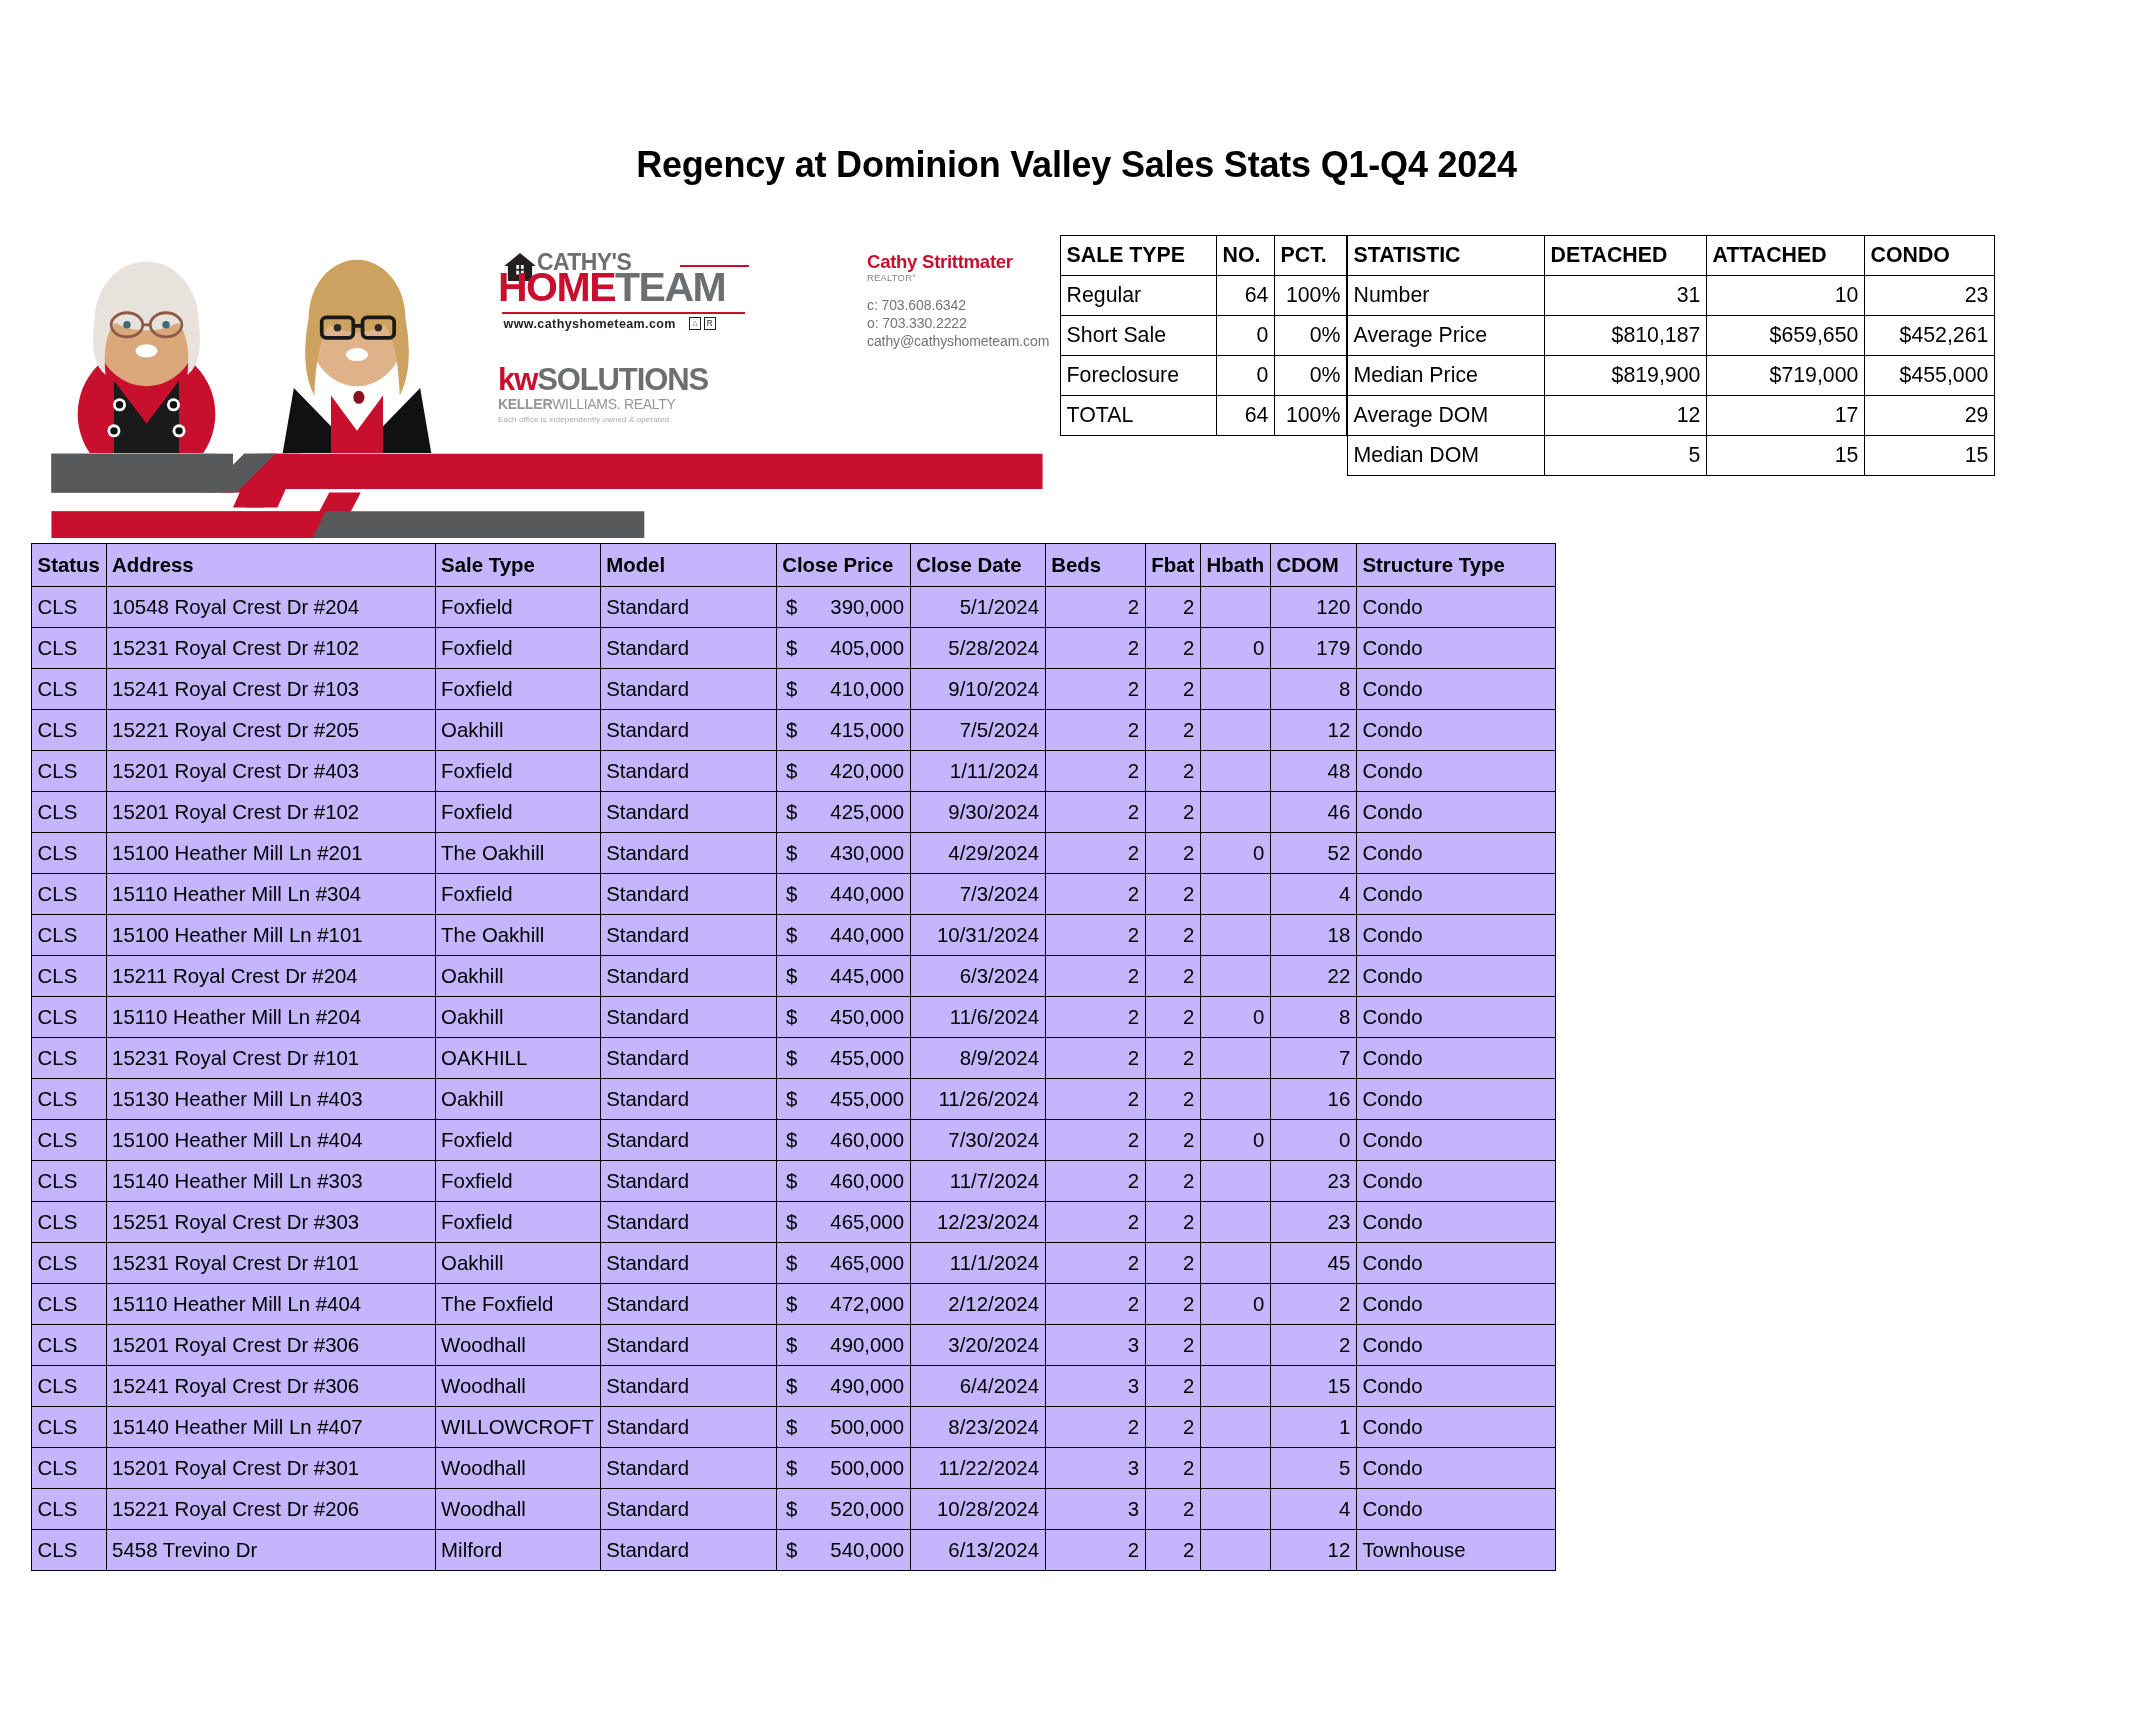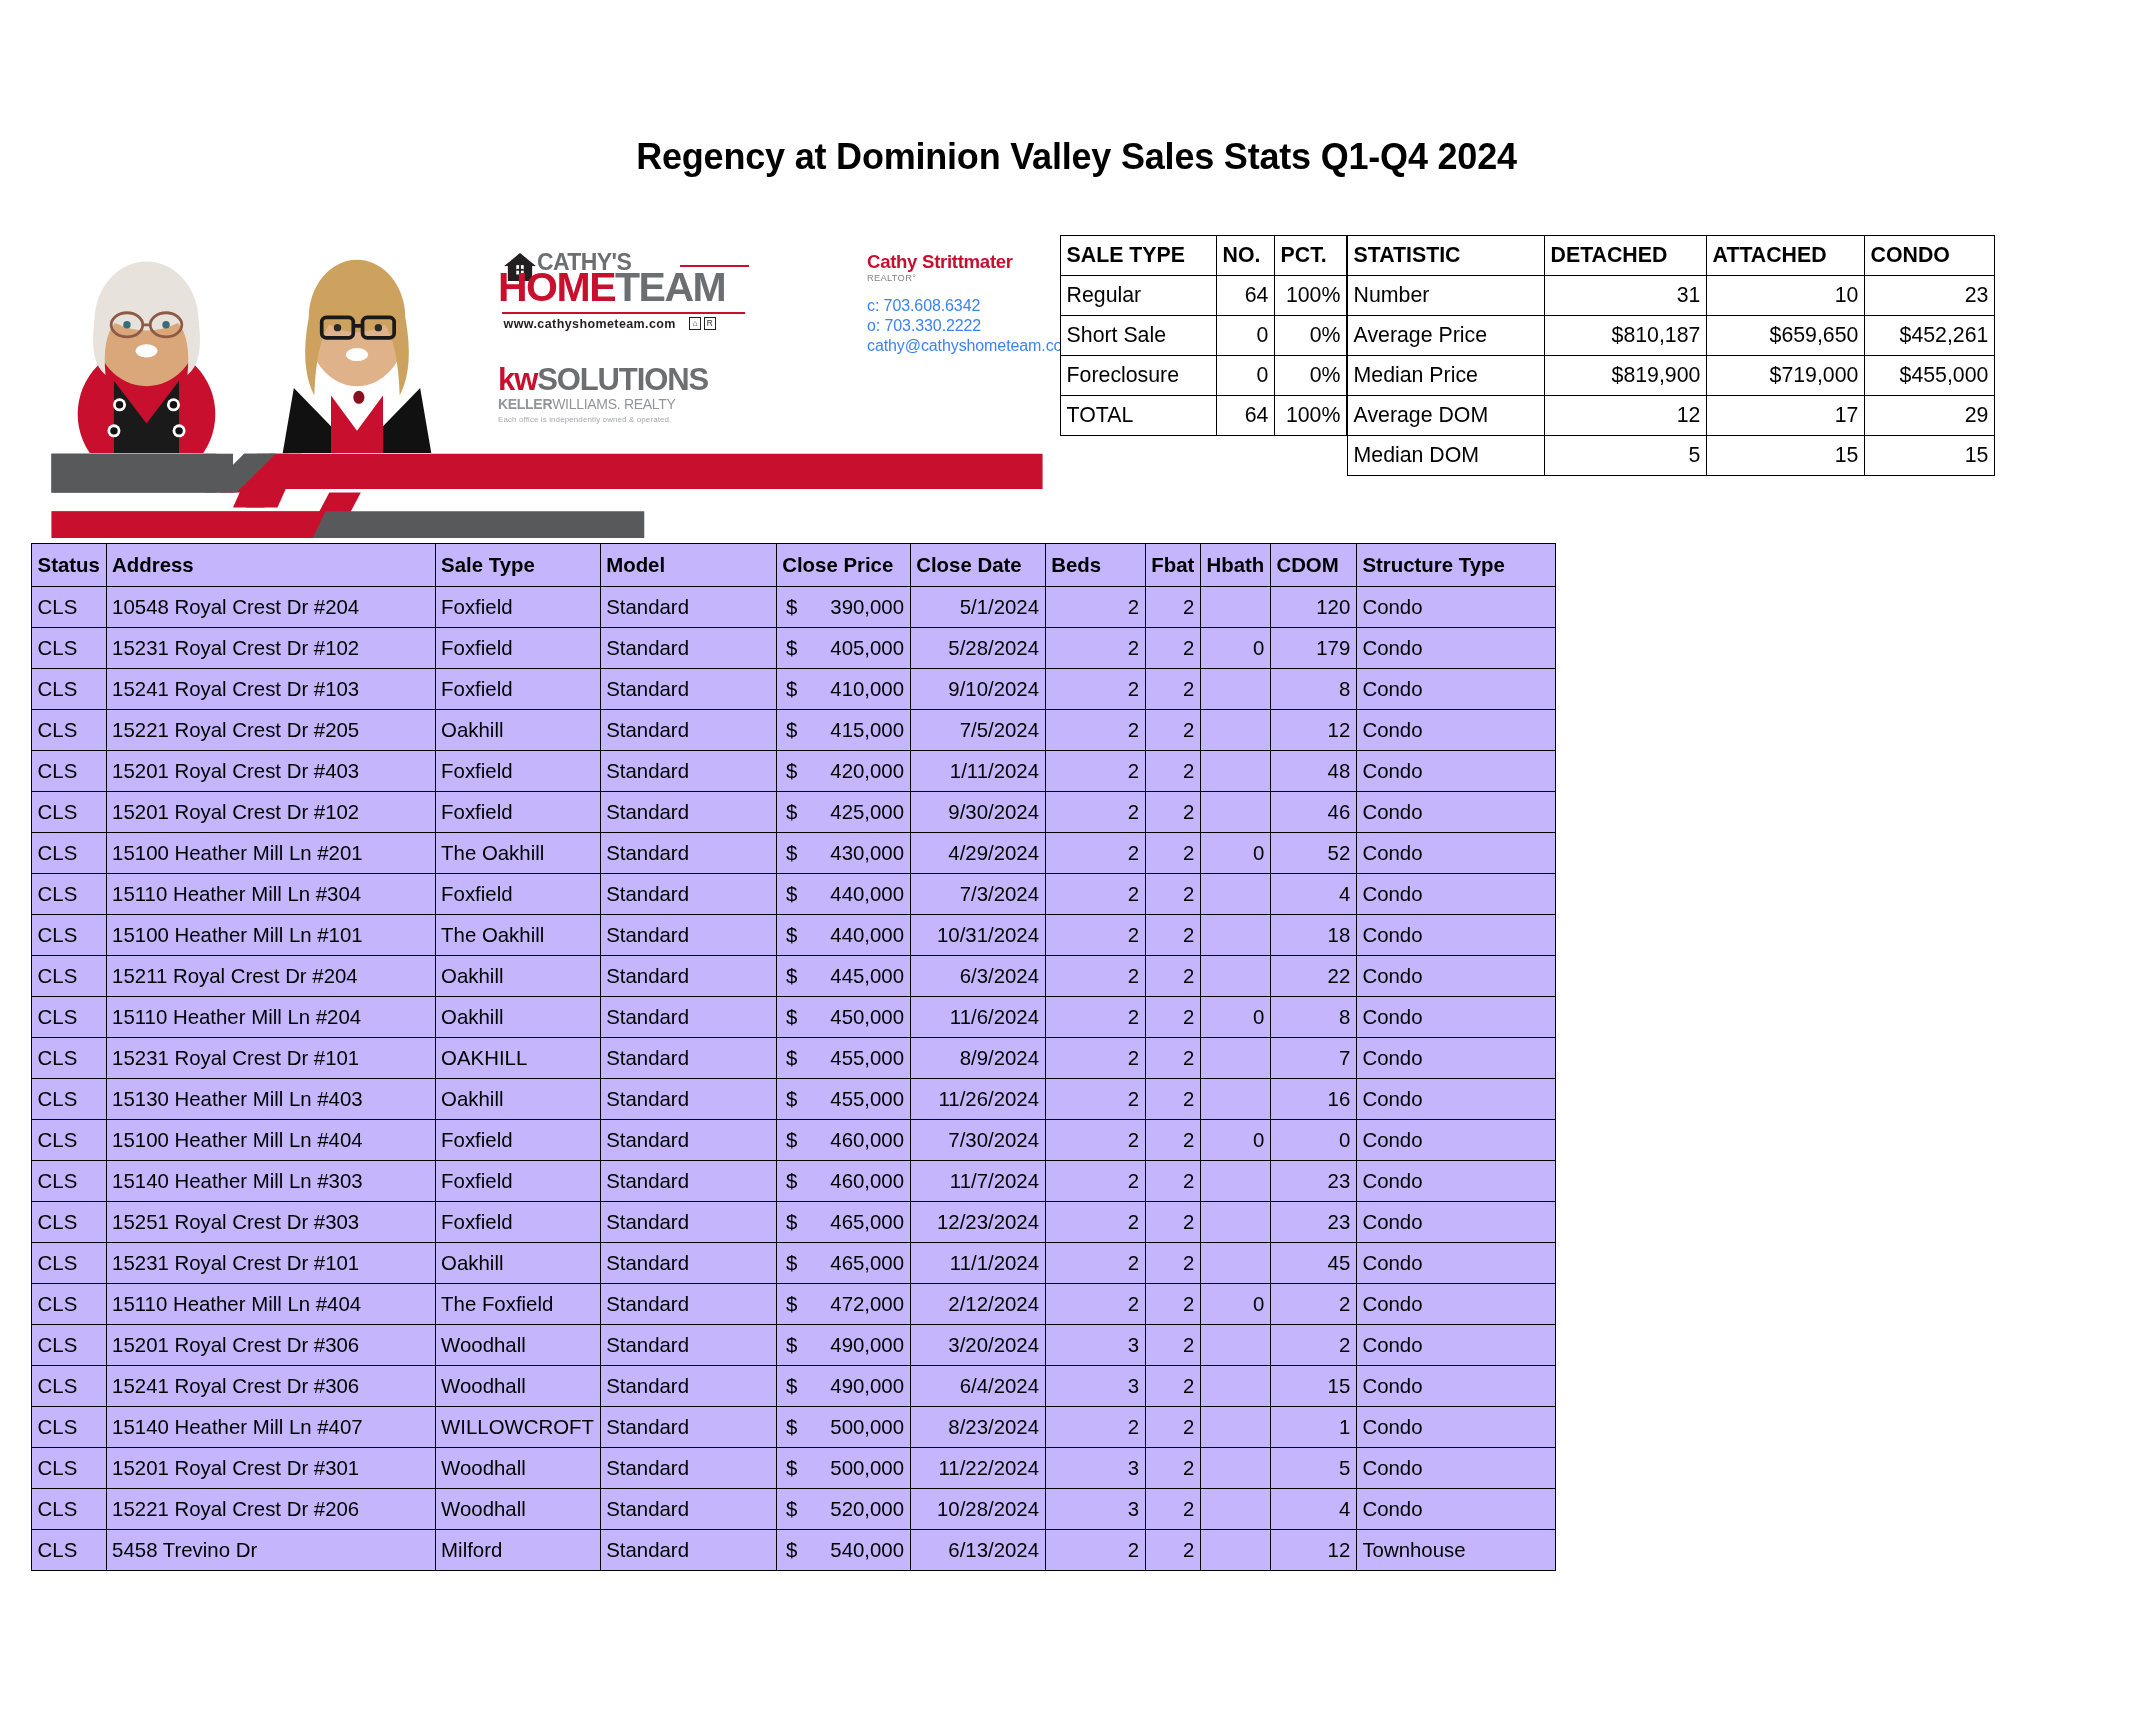--- a/index.html
+++ b/index.html
@@ -10,21 +10,21 @@
   }
   body {
     width: 2153px; height: 1719px;
     position: relative;
     overflow: hidden;
   }
 
   
   #page-title {
     position: absolute;
-    left: 0; top: 136px; width: 2153px;
+    left: 0; top: 144px; width: 2153px;
     text-align: center;
     font-size: 36px;
     font-weight: bold;
     letter-spacing: -0.2px;
     color: #000;
   }
 
   
   #brand-block {
     position: absolute;
@@ -124,21 +124,21 @@
   #agent-contact .agent-name {
     font-size: 18.6px; font-weight: bold;
     color: #c8102e; letter-spacing: -0.3px;
   }
   #agent-contact .agent-role {
     margin-top: 0.9px;
     font-size: 9.3px; color: #808285; letter-spacing: 0.3px;
   }
   #agent-contact .agent-line {
     margin-top: 1.9px;
-    font-size: 16px; color: #3b82f6; letter-spacing: -0.1px;
+    font-size: 14px; color: #737373; letter-spacing: -0.1px;
   }
   #agent-contact .agent-line.first { margin-top: 14px; }
 
   
   #banner { position: absolute; left: 51px; top: 450px; width: 992px; height: 88px; }
   #banner svg { display: block; }
 
   
   #summary-wrap {
     position: absolute;

